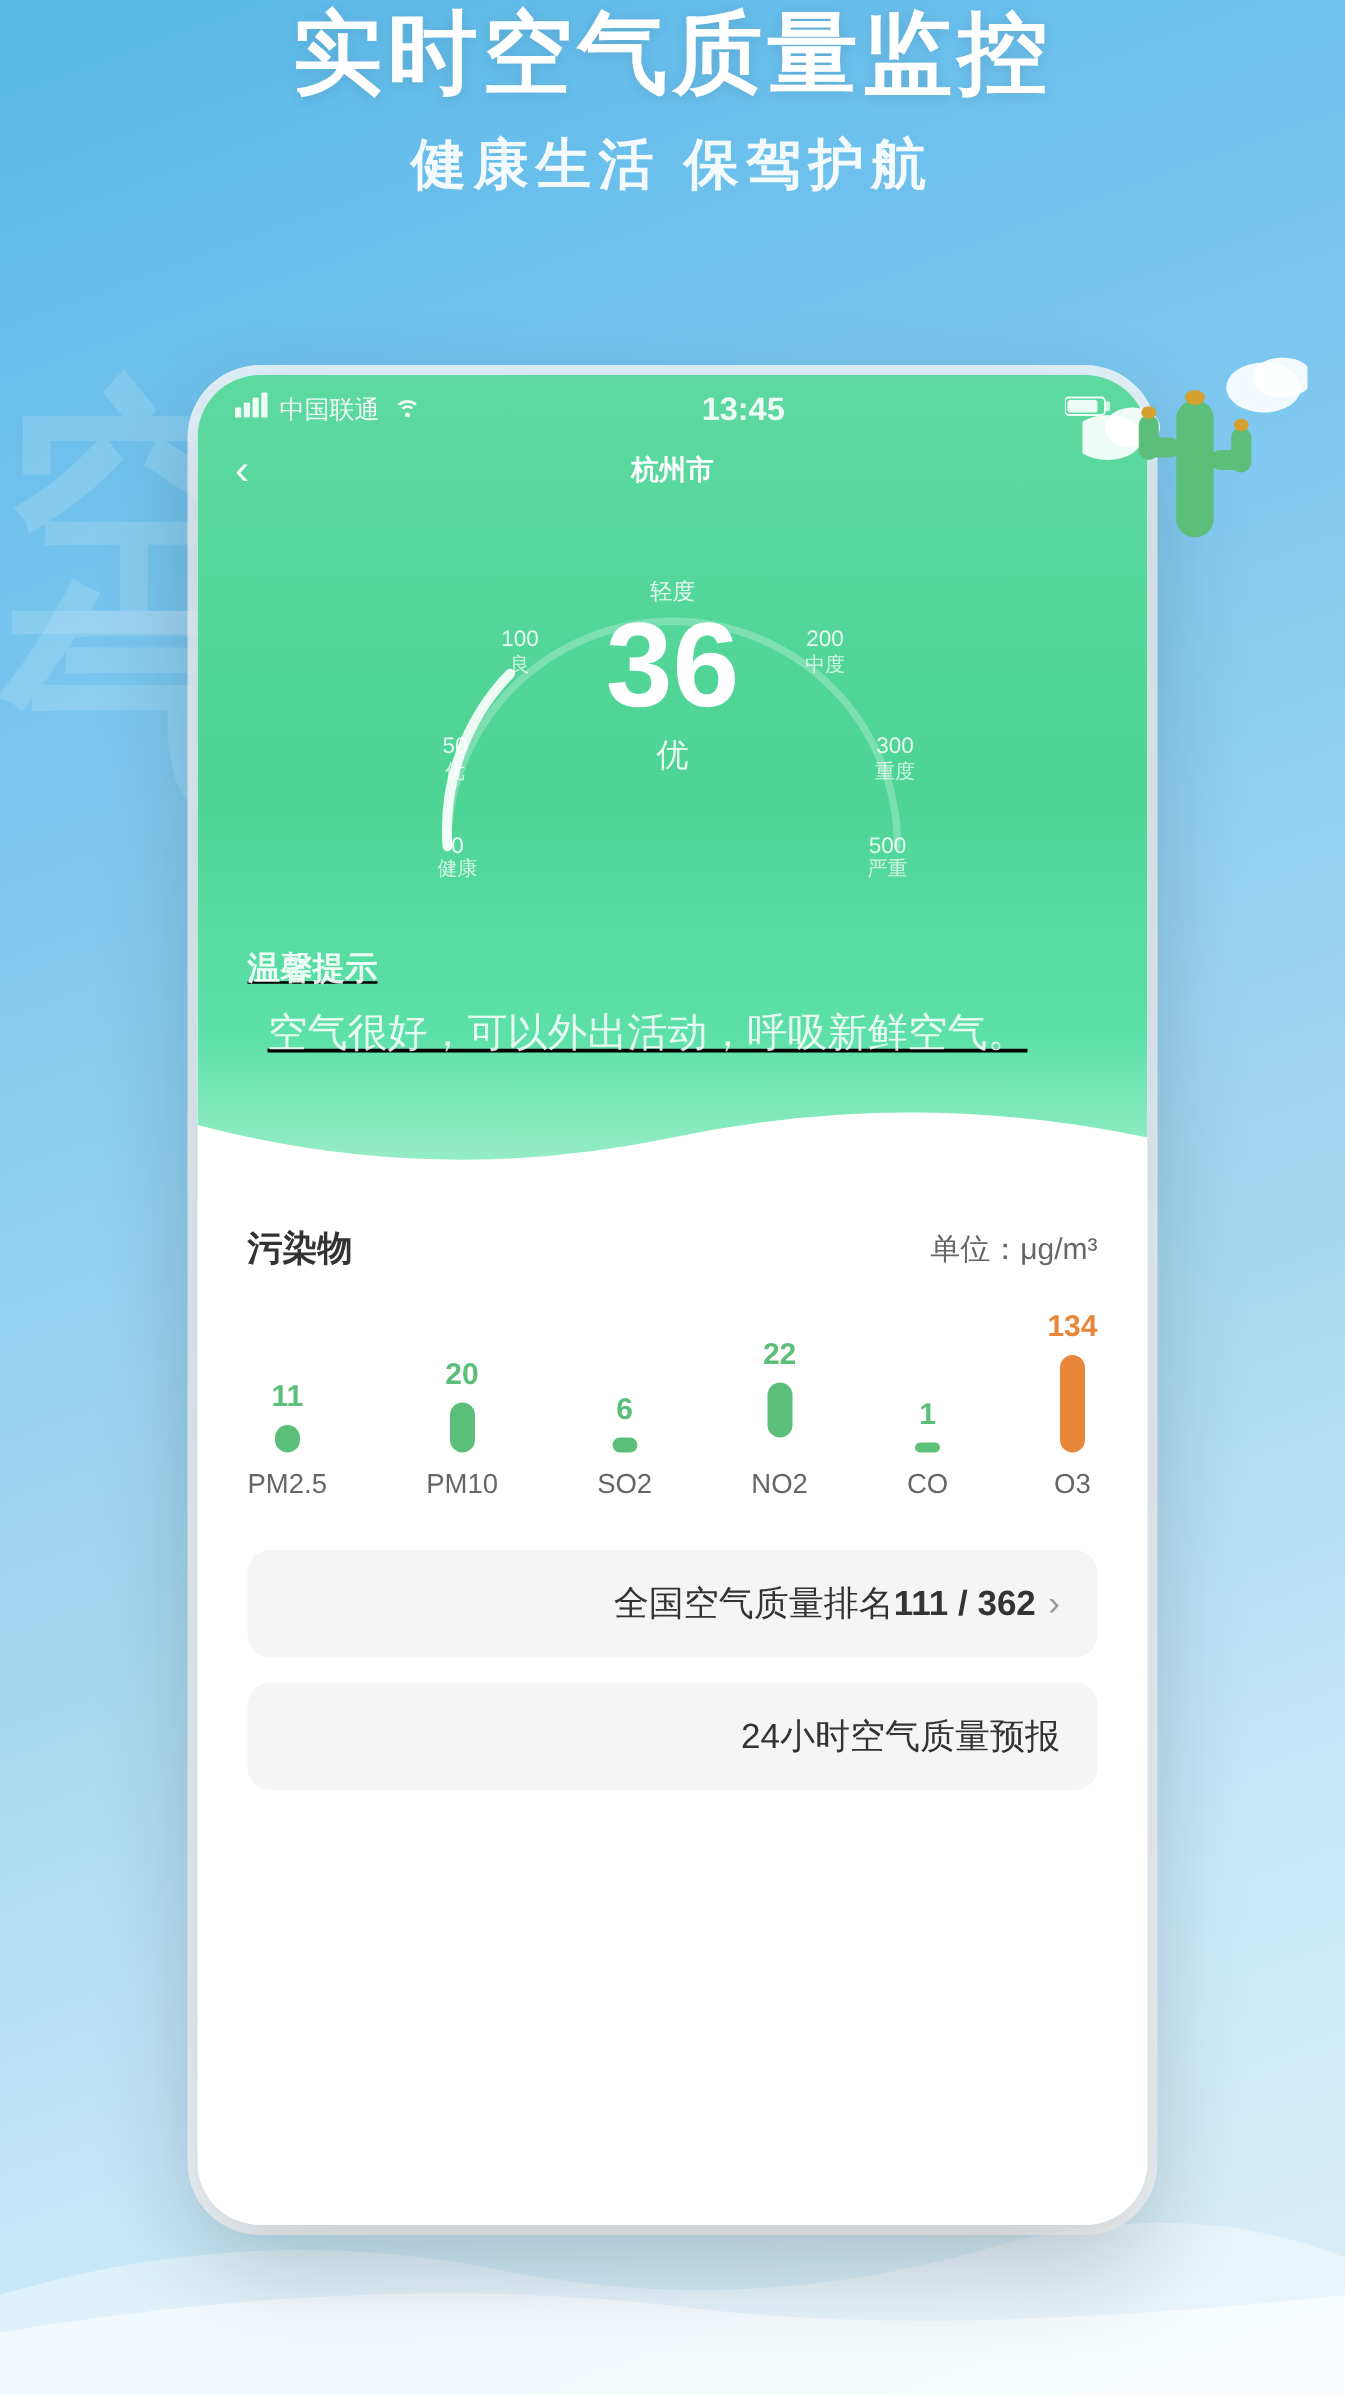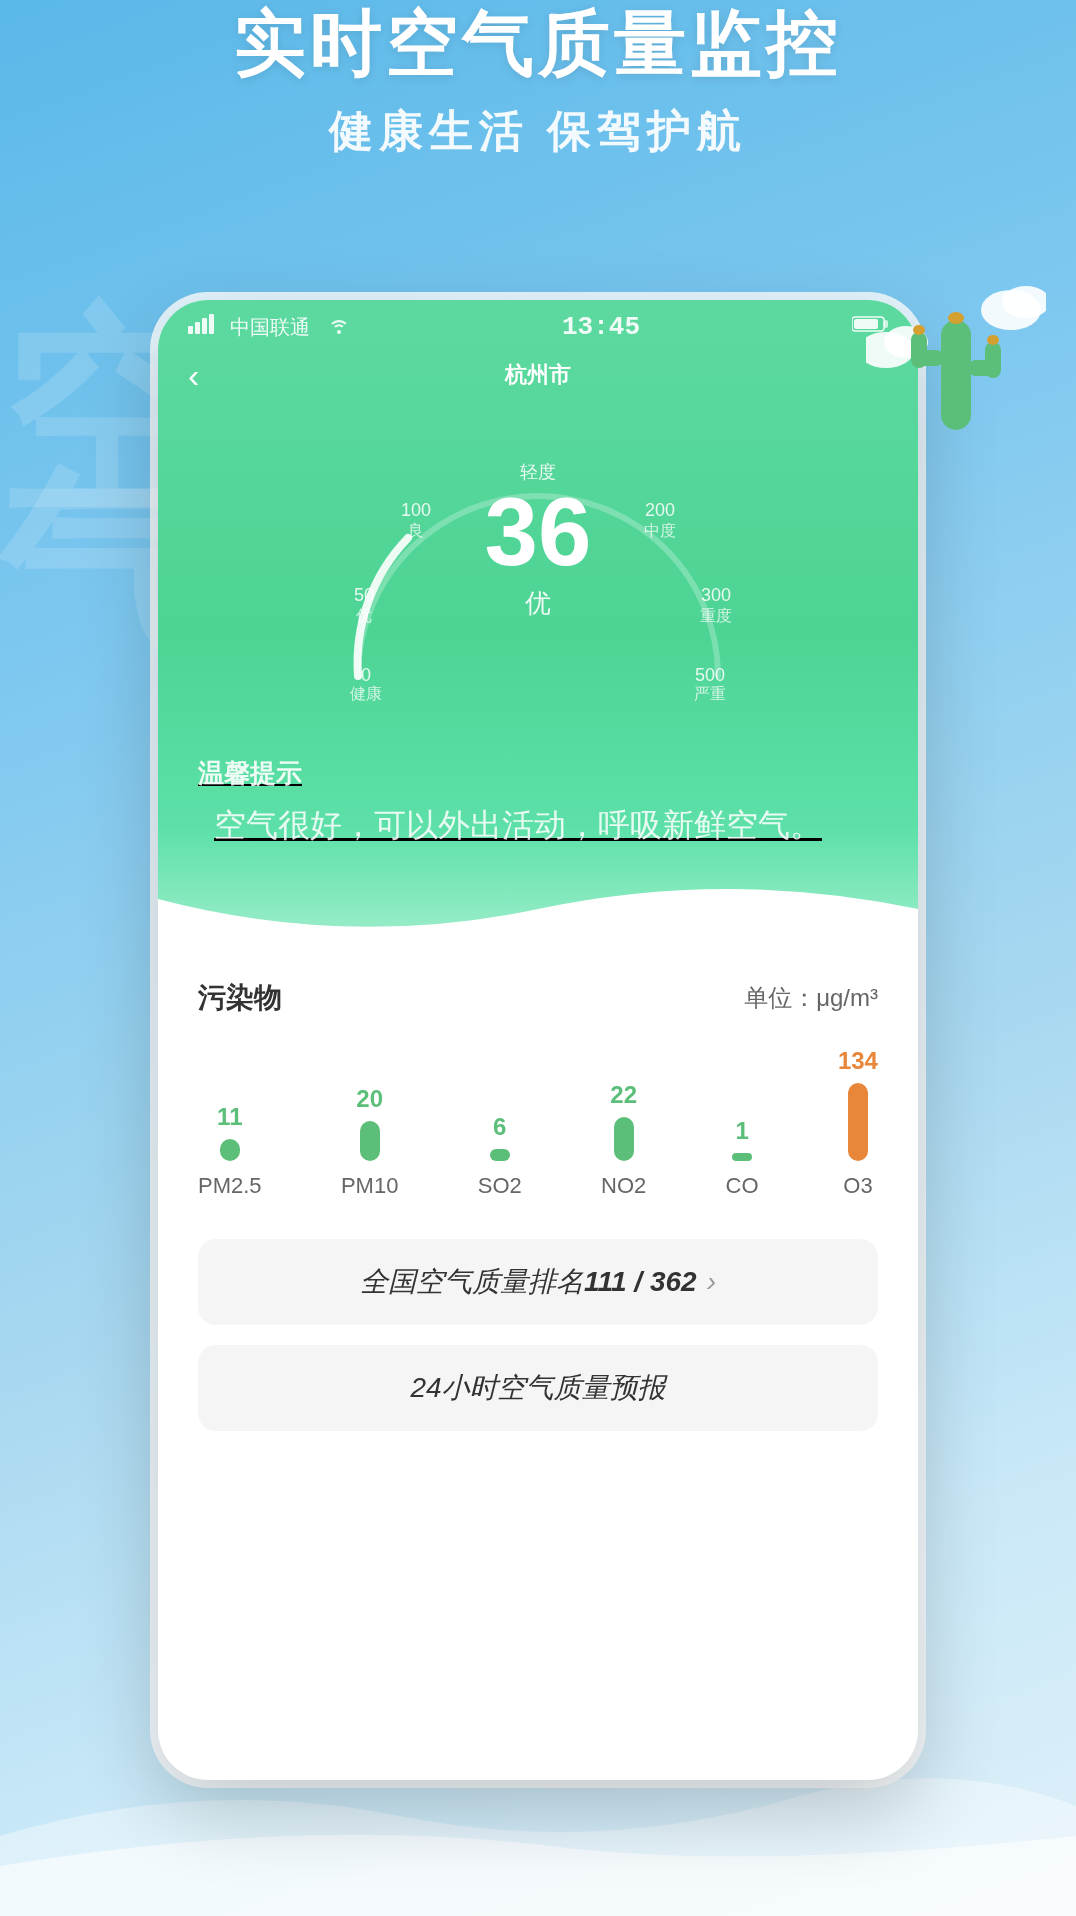--- a/index.html
+++ b/index.html
@@ -70,21 +70,20 @@
     }
 
     
     .status-bar {
       display: flex;
       justify-content: space-between;
       align-items: center;
       padding: 12px 30px 8px;
       font-size: 22px;
       color: rgba(255,255,255,0.9);
-      font-family: Liberation Mono, monospace;
     }
     .status-left { font-size: 20px; }
     .status-time { font-size: 26px; font-weight: 600; }
     .status-right { font-size: 20px; }
 
     
     .nav-bar {
       display: flex;
       align-items: center;
       justify-content: center;
@@ -200,24 +199,23 @@
       align-items: center;
       gap: 8px;
     }
 
     
     .info-card {
       background: #f5f5f5;
       border-radius: 18px;
       padding: 24px 30px;
       display: flex;
-      justify-content: center;
+      justify-content: flex-end;
       align-items: center;
       margin-bottom: 20px;
-      font-style: italic;
     }
     .info-card-label {
       font-size: 28px;
       color: #333;
     }
     .info-card-value {
       font-size: 28px;
       font-weight: 700;
       color: #333;
     }
@@ -391,21 +389,21 @@
       <div style="font-size:22px;color:#666;margin-top:4px">PM10</div>
     </div>
         <div class="pollutant-item">
       <div style="font-size:24px;font-weight:600;color:#5bbf7a">6</div>
       <div style="width:20px;height:12px;border-radius:10px;background:#5bbf7a"></div>
       <div style="font-size:22px;color:#666;margin-top:4px">SO2</div>
     </div>
         <div class="pollutant-item">
       <div style="font-size:24px;font-weight:600;color:#5bbf7a">22</div>
       <div style="width:20px;height:44px;border-radius:10px;background:#5bbf7a"></div>
-      <div style="font-size:22px;color:#666;margin-top:4px">NO2</div>
+      <div style="font-size:22px;color:#666;margin-top:16px">NO2</div>
     </div>
         <div class="pollutant-item">
       <div style="font-size:24px;font-weight:600;color:#5bbf7a">1</div>
       <div style="width:20px;height:8px;border-radius:10px;background:#5bbf7a"></div>
       <div style="font-size:22px;color:#666;margin-top:4px">CO</div>
     </div>
         <div class="pollutant-item">
       <div style="font-size:24px;font-weight:600;color:#e8863a">134</div>
       <div style="width:20px;height:78px;border-radius:10px;background:#e8863a"></div>
       <div style="font-size:22px;color:#666;margin-top:4px">O3</div>

